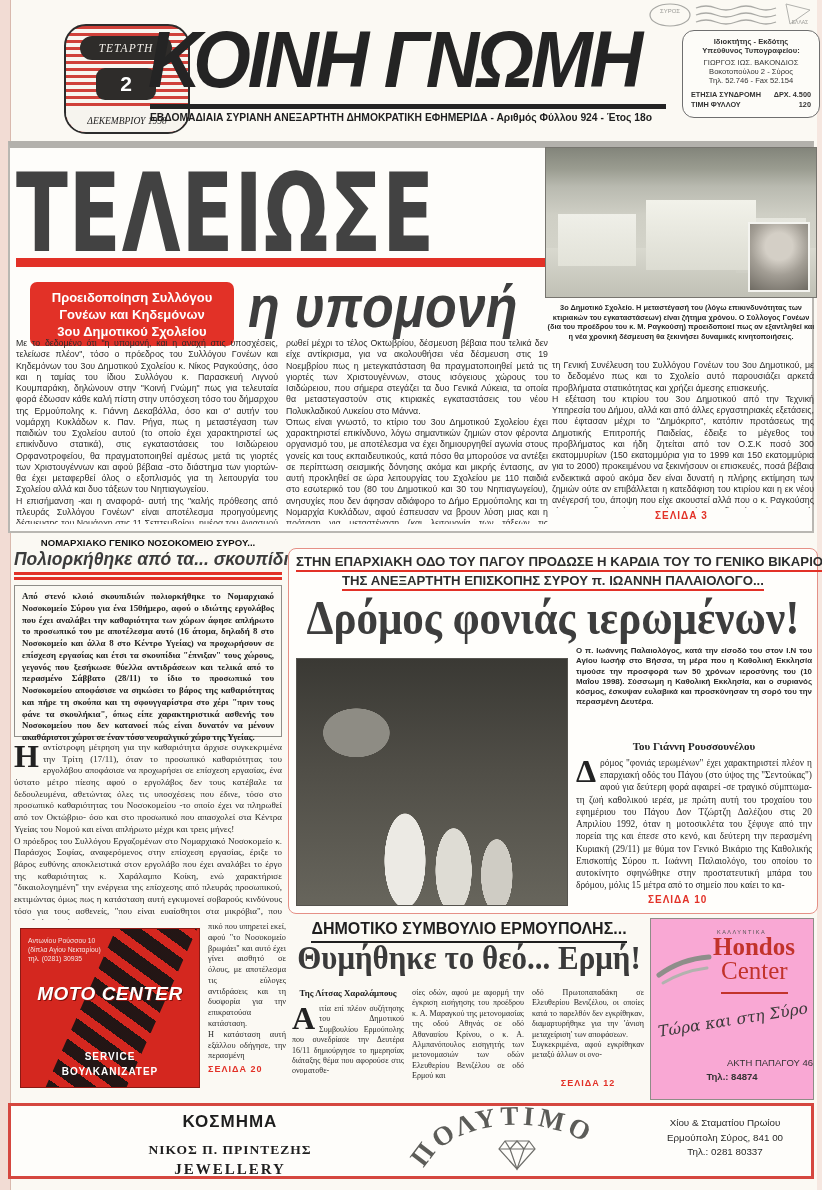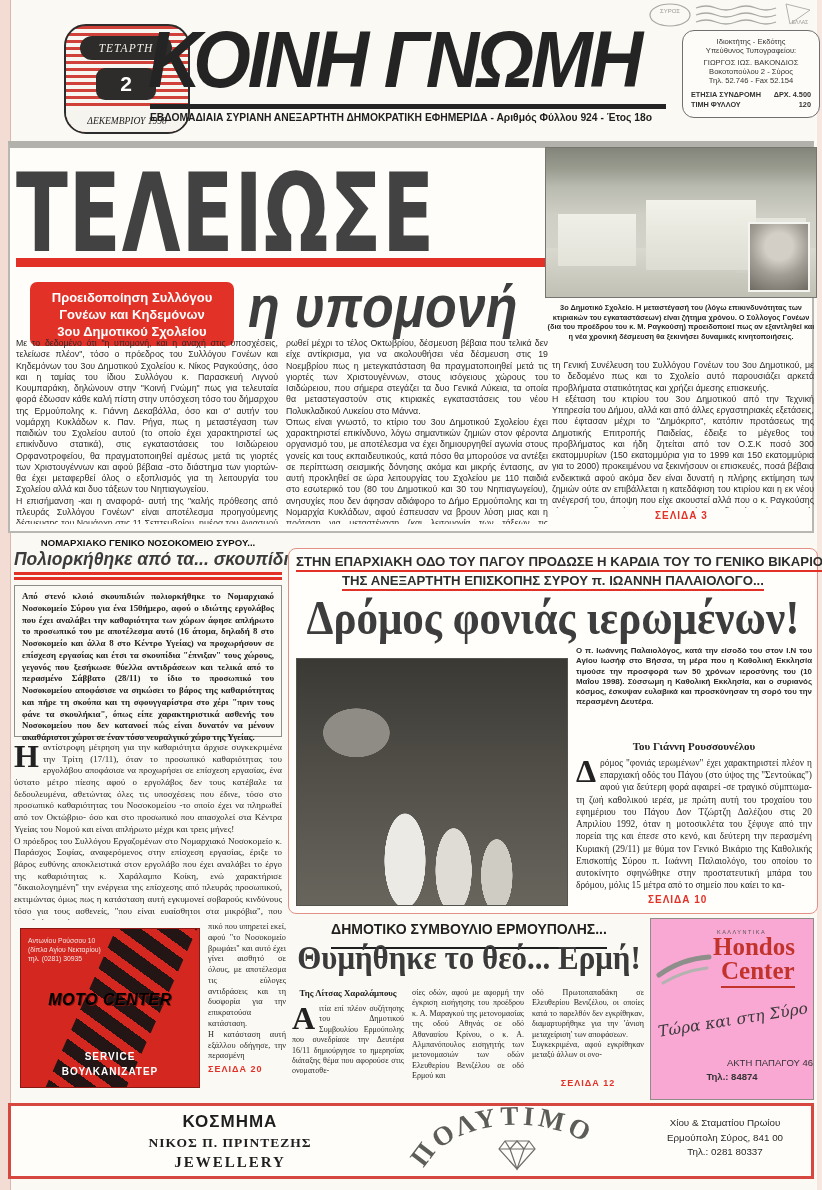--- a/index.html
+++ b/index.html
@@ -20,21 +20,21 @@
      color:#fff;font-size:21px;font-weight:bold;display:flex;align-items:center;justify-content:center;}
   .datebox-my{position:absolute;left:0;bottom:0;width:100%;height:22px;background:#f6f4ee;
      font-family:"Liberation Serif",serif;font-style:italic;font-size:9.5px;color:#1d1d1d;
      display:flex;align-items:center;justify-content:center;}
   .masthead{left:148px;top:14px;width:528px;height:92px;font-size:74px;font-weight:900;font-style:italic;
      letter-spacing:-3px;color:#242424;transform:scaleY(1.08);transform-origin:left top;white-space:nowrap;}
   .mast-rule{left:150px;top:104px;width:516px;height:5px;background:#242424;}
   .mast-sub{left:150px;top:112px;width:520px;font-size:10.3px;font-weight:bold;color:#1e1e1e;white-space:nowrap;}
   .pubbox{left:682px;top:30px;width:138px;height:88px;border:1.5px solid #6f6f6f;border-radius:12px;
      background:#fdfcf8;font-size:7.6px;text-align:center;color:#333;padding-top:6px;box-sizing:border-box;}
-  .pubbox .b{font-weight:normal;}
+  .pubbox .b{font-weight:bold;}
   .pubrow{display:flex;justify-content:space-between;padding:0 8px;font-weight:bold;font-size:7.3px;margin-top:1px;}
 
   
   .lead-box{left:8px;top:141px;width:806px;height:392px;background:#fefdfa;border:2px solid #b9b7b2;
      border-top:7px solid #b3b1ac;box-sizing:border-box;}
   .lead-headline{left:16px;top:150px;width:540px;font-size:76px;font-weight:900;color:#424242;
      letter-spacing:1px;transform:scale(1.0,1.42);transform-origin:left top;white-space:nowrap;
      font-family:"DejaVu Sans",sans-serif;}
   .lead-redbar{left:16px;top:258px;width:530px;height:9px;background:#e23127;}
   .warnbox{left:30px;top:282px;width:204px;height:64px;background:#e23127;border-radius:7px;
@@ -76,22 +76,22 @@
   .hosp-ref{left:208px;top:1064px;font-size:9px;}
   .dc::first-letter{float:left;font-size:32px;line-height:25px;padding:2px 4px 0 0;font-weight:bold;
      font-family:"Liberation Serif",serif;color:#222;}
 
   
   .moto{left:20px;top:928px;width:178px;height:158px;background:#d4271f;border:1px solid #8c1a14;
      overflow:hidden;color:#fff;}
   .moto-track{position:absolute;left:54px;top:-30px;width:74px;height:260px;transform:rotate(24deg);
      background:repeating-linear-gradient(12deg,#141414 0 13px,rgba(0,0,0,0) 13px 22px);opacity:.92;}
   .moto-addr{position:absolute;left:7px;top:7px;font-size:6.8px;color:#f6e4e2;line-height:1.35;}
-  .moto-name{position:absolute;left:0;top:62px;width:100%;text-align:center;font-size:16px;font-weight:900;
-     font-style:italic;color:#000000;text-shadow:1px 1px 0 #7a120d;letter-spacing:.5px;}
+  .moto-name{position:absolute;left:0;top:54px;width:100%;text-align:center;font-size:19px;font-weight:900;
+     font-style:italic;color:#ffffff;text-shadow:1px 1px 0 #7a120d;letter-spacing:.5px;}
   .moto-svc{position:absolute;left:0;bottom:8px;width:100%;text-align:center;font-weight:bold;font-size:10px;
      color:#fff;line-height:1.45;letter-spacing:1px;}
 
   
   .priest-frame{left:288px;top:548px;width:530px;height:366px;border:1.5px solid #e59086;border-radius:8px;
      background:#fffefb;box-sizing:border-box;}
   .priest-k1{left:296px;top:552px;width:514px;text-align:center;}
   .priest-k2{left:296px;top:571px;width:514px;text-align:center;}
   .kick-inner{display:inline-block;font-weight:bold;font-size:13.2px;color:#2e2e2e;
      border-bottom:2px solid #e23127;padding-bottom:1px;white-space:nowrap;}
@@ -107,55 +107,55 @@
        linear-gradient(180deg,#3a3934 0%,#504e47 45%,#67655c 100%);}
   .priest-caption{left:576px;top:646px;width:236px;font-size:7.9px;font-weight:bold;text-align:justify;
      color:#2a2a2a;line-height:1.3;}
   .priest-byline{left:576px;top:740px;width:236px;text-align:center;font-family:"Liberation Serif",serif;
      font-weight:bold;font-size:11px;color:#262626;}
   .priest-body{left:576px;top:757px;width:236px;height:134px;overflow:hidden;font-size:9.4px;}
   .priest-ref{left:648px;top:894px;}
 
   
   .council-kicker{left:290px;top:920px;width:358px;text-align:center;}
-  .kick-black{display:inline-block;font-weight:bold;font-size:14px;color:#1f1f1f;
-     border-bottom:2px solid #1f1f1f;padding-bottom:10px;white-space:nowrap;}
+  .kick-black{display:inline-block;font-weight:bold;font-size:16px;color:#1f1f1f;
+     border-bottom:2px solid #1f1f1f;padding-bottom:3px;white-space:nowrap;}
   .council-headline{left:290px;top:938px;width:358px;text-align:center;font-family:"Liberation Serif",serif;
      font-weight:bold;font-size:31px;color:#3a3a3a;transform:scaleY(1.1);transform-origin:center top;
      white-space:nowrap;}
   .council-byline{left:292px;top:988px;width:112px;text-align:center;font-family:"Liberation Serif",serif;
      font-weight:bold;font-size:8.8px;}
   .mini{font-family:"Liberation Serif",serif;font-size:8px;line-height:1.3;text-align:justify;
      color:#262626;white-space:pre-line;}
   .council-c1{left:292px;top:1004px;width:112px;height:88px;overflow:hidden;}
   .council-c2{left:412px;top:988px;width:112px;height:104px;overflow:hidden;}
   .council-c3{left:532px;top:988px;width:112px;height:84px;overflow:hidden;}
   .council-ref{left:532px;top:1078px;width:112px;text-align:center;font-size:9px;}
 
   
   .hondos{left:650px;top:918px;width:164px;height:182px;border:1.5px solid #8f8d88;background:#f9a8d4;
      box-sizing:border-box;overflow:hidden;}
   .hondos-small{position:absolute;left:66px;top:10px;font-size:5.5px;letter-spacing:1.5px;color:#555;}
   .hondos-n1{position:absolute;left:62px;top:14px;font-family:"Liberation Serif",serif;font-weight:bold;
      font-size:25px;color:#c2332b;}
-  .hondos-n2{position:absolute;left:70px;top:38px;font-family:"Liberation Serif",serif;font-weight:bold;
-     font-size:25px;color:#c2332b;border-bottom:2px solid #c2332b;padding-bottom:1px;}
+  .hondos-n2{position:absolute;left:70px;top:38px;font-family:"Liberation Serif",serif;font-weight:normal;
+     font-size:25px;color:#c2332b;border-bottom:2px solid #c2332b;padding-bottom:7px;}
   .hondos-script{position:absolute;left:6px;top:92px;width:152px;text-align:center;
      font-family:"DejaVu Serif",serif;font-style:italic;font-size:15.5px;color:#3a3a3a;
      transform:rotate(-9deg);white-space:nowrap;}
   .hondos-addr{position:absolute;left:0;top:138px;width:100%;text-align:right;font-size:9.5px;color:#333;}
   .hondos-phone{position:absolute;left:0;top:152px;width:100%;text-align:center;font-size:9.5px;
      font-weight:bold;color:#333;}
 
   
   .banner{left:8px;top:1103px;width:806px;height:76px;border:3px solid #d5473f;background:#fefdfa;
      box-sizing:border-box;}
   .banner-left{left:60px;top:1112px;width:340px;text-align:center;color:#1e1e1e;}
   .bl1{font-size:17px;font-weight:bold;letter-spacing:1px;}
-  .bl2{font-size:13.5px;font-weight:bold;font-family:"Liberation Serif",serif;margin-top:3px;letter-spacing:1px;}
+  .bl2{font-size:13.5px;font-weight:bold;font-family:"Liberation Serif",serif;margin-top:10px;letter-spacing:1px;}
   .bl3{font-size:15px;font-weight:bold;font-family:"Liberation Serif",serif;margin-top:3px;letter-spacing:2px;}
   .banner-center{left:392px;top:1105px;width:250px;height:72px;}
   .banner-right{left:642px;top:1116px;width:166px;text-align:center;font-size:9.8px;color:#2a2a2a;line-height:1.5;}
 </style>
 </head>
 <body>
 
 <div class="page">
   <div class="abs scan-strip"></div>
   <div class="abs scan-strip-r"></div>

